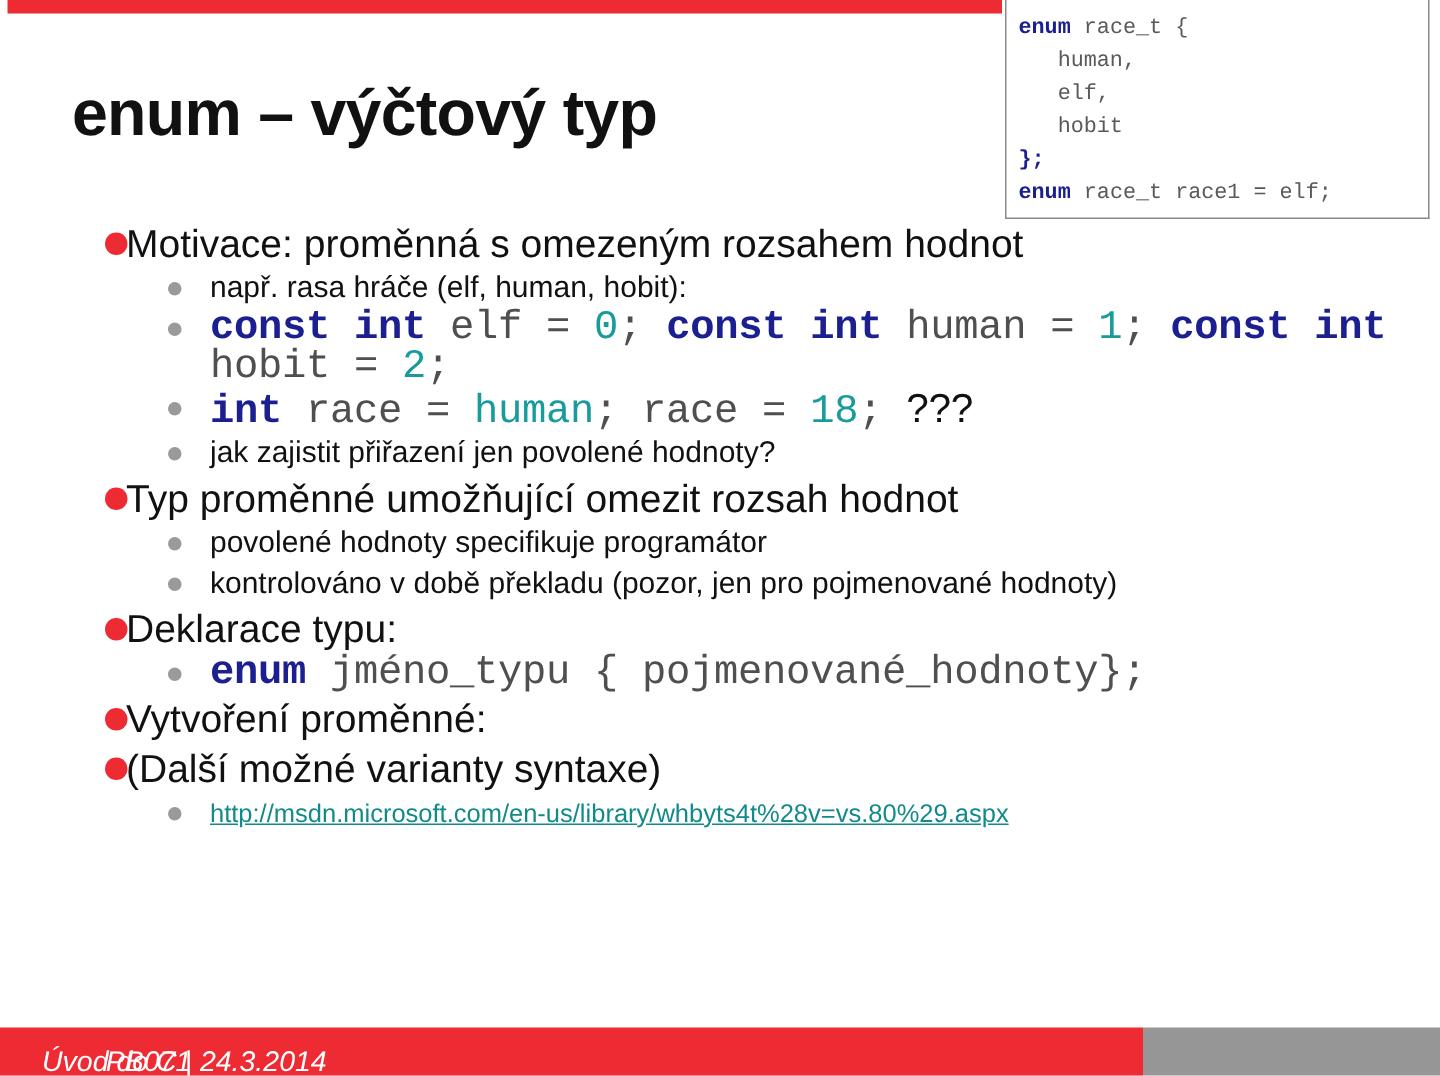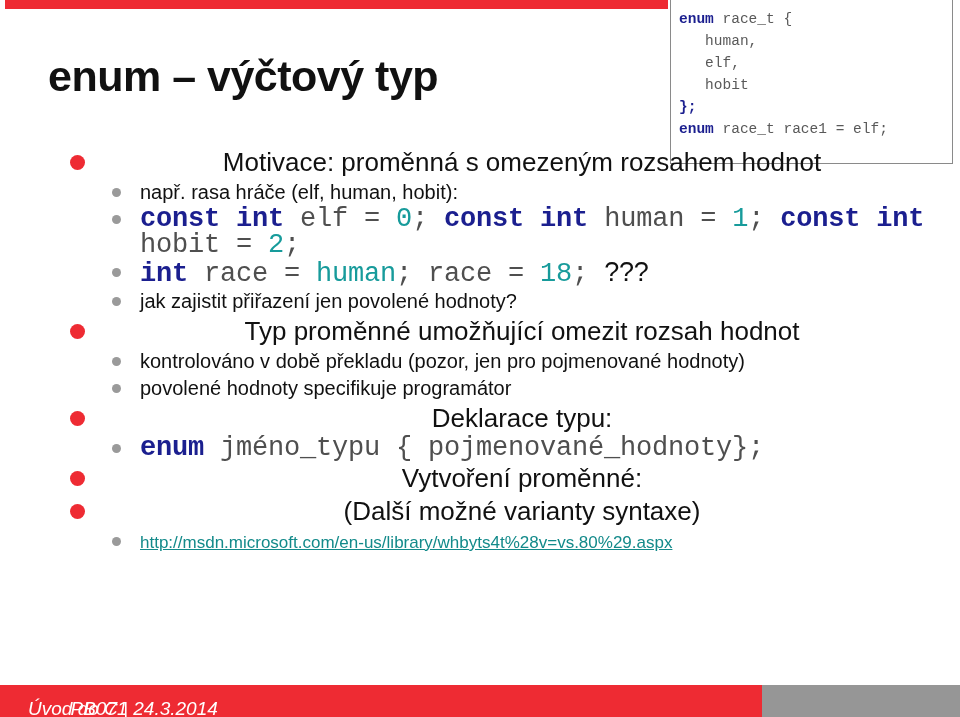--- a/index.html
+++ b/index.html
@@ -25,21 +25,21 @@
     height: 9px;
     background: #ee2b33;
   }
 
   
   .code-box {
     position: absolute;
     left: 670px;
     top: 0px;
     width: 283px;
-    height: 164px;
+    height: 146px;
     border: 1px solid #8a8a8a;
     border-top: none;
     box-sizing: border-box;
     background: #ffffff;
     padding: 8px 0 0 8px;
     font-family: "Liberation Mono", "DejaVu Sans Mono", monospace;
     font-size: 14.5px;
     line-height: 22px;
     color: #595959;
     white-space: pre;
@@ -72,21 +72,20 @@
     box-sizing: border-box;
   }
 
   
   .l1 {
     padding-left: 84px;
     font-size: 26px;
     line-height: 32px;
     color: #111111;
     margin-bottom: 1px;
-    text-align: center;
   }
   .l1 > .bullet {
     position: absolute;
     left: 70px;
     top: 9px;
     width: 15px;
     height: 15px;
     border-radius: 50%;
     background: #ee2b33;
   }
@@ -185,22 +184,22 @@
 
 <div class="title">enum – výčtový typ</div>
 
 <div class="outline" id="outline">
     <div class="l1"><span class="bullet"></span><span>Motivace: proměnná s omezeným rozsahem hodnot</span></div>
     <div class="l2"><span class="bullet"></span><span>např. rasa hráče (elf, human, hobit):</span></div>
     <div class="l2 tight"><span class="bullet"></span><span class="code"><span class="kw">const int</span><span class="id"> elf </span><span class="id">= </span><span class="num">0</span><span class="id">; </span><span class="kw">const int</span><span class="id"> human = </span><span class="num">1</span><span class="id">; </span><span class="kw">const int</span><span class="id"> hobit = </span><span class="num">2</span><span class="id">;</span></span></div>
     <div class="l2 tight"><span class="bullet"></span><span class="code"><span class="kw">int</span><span class="id"> race = </span><span class="num">human</span><span class="id">; race = </span><span class="num">18</span><span class="id">; </span><span class="plain">???</span></span></div>
     <div class="l2"><span class="bullet"></span><span>jak zajistit přiřazení jen povolené hodnoty?</span></div>
     <div class="l1"><span class="bullet"></span><span>Typ proměnné umožňující omezit rozsah hodnot</span></div>
+    <div class="l2"><span class="bullet"></span><span>povolené hodnoty specifikuje programátor</span></div>
     <div class="l2"><span class="bullet"></span><span>kontrolováno v době překladu (pozor, jen pro pojmenované hodnoty)</span></div>
-    <div class="l2"><span class="bullet"></span><span>povolené hodnoty specifikuje programátor</span></div>
     <div class="l1"><span class="bullet"></span><span>Deklarace typu:</span></div>
     <div class="l2 tight"><span class="bullet"></span><span class="code"><span class="kw">enum</span><span class="id"> jméno_typu { pojmenované_hodnoty};</span></span></div>
     <div class="l1"><span class="bullet"></span><span>Vytvoření proměnné:</span></div>
     <div class="l1"><span class="bullet"></span><span>(Další možné varianty syntaxe)</span></div>
     <div class="l2"><span class="bullet"></span><span class="link">http://msdn.microsoft.com/en-us/library/whbyts4t%28v=vs.80%29.aspx</span></div>
   </div>
 
 <div class="footer">
   <div class="footer-left"></div>
   <div class="footer-right"></div>

